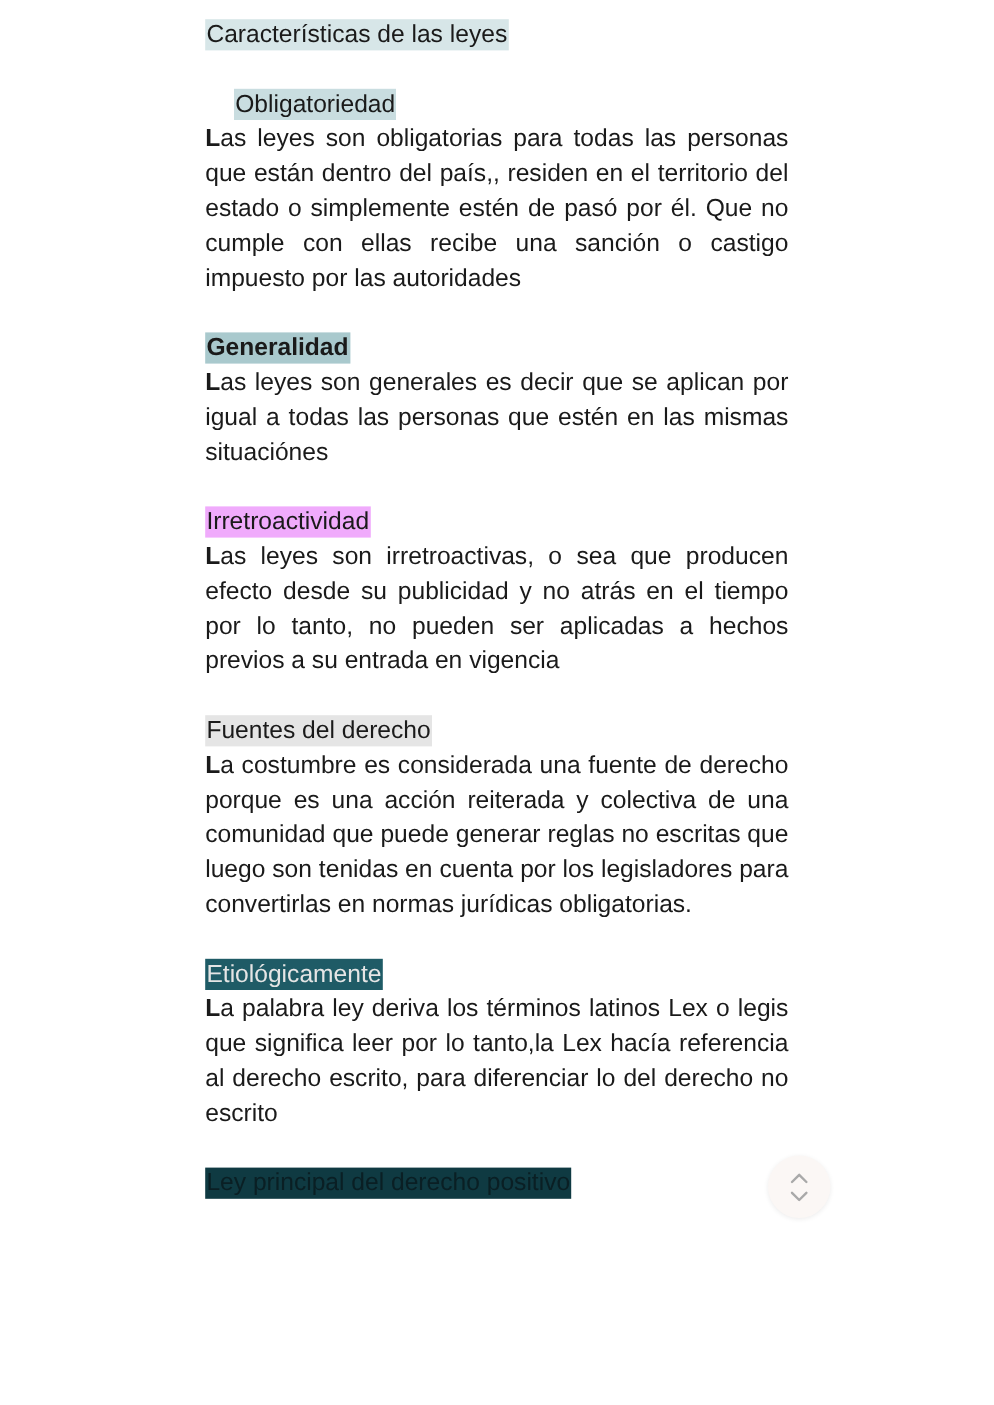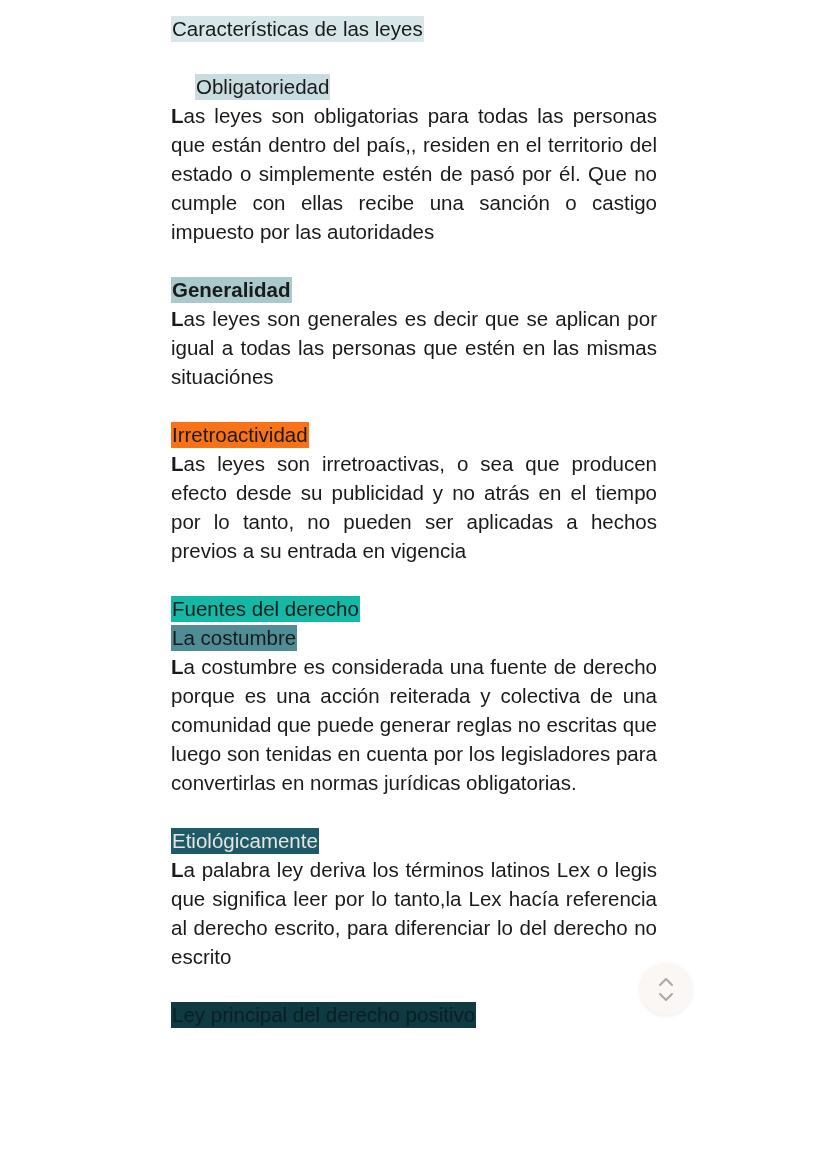--- a/index.html
+++ b/index.html
@@ -34,22 +34,22 @@
       margin: 0;
       text-align: justify;
       text-align-last: left;
     }
     .para .first-letter { font-weight: bold; }
     .gap-big { height: 29px; }
 
     .hl-1 { background: #d7e6e8; }
     .hl-2 { background: #c9dde0; margin-left: 24px; }
     .hl-3 { background: #a9c9cd; font-weight: bold; }
-    .hl-4 { background: #f97316; }
-    .hl-5 { background: #14b8a6; }
+    .hl-4 { background: #f0abfc; }
+    .hl-5 { background: #e5e5e5; }
     .hl-6 { background: #4f8c95; }
     .hl-7 { background: #1f5b66; color: #e5e5e5; }
     .hl-8 { background: #0f3a42; color: #0a1f24; text-align: right; }
 
     .scroll-btn {
       position: absolute;
       left: 640px;
       top: 963px;
       width: 52px;
       height: 52px;
@@ -88,23 +88,20 @@
 
   <p class="block">
     <span class="heading hl-4">Irretroactividad</span>
   </p>
   <p class="para"><span class="first-letter">L</span><span>as leyes son irretroactivas, o sea que producen efecto desde su publicidad y no atrás en el tiempo por lo tanto, no pueden ser aplicadas a hechos previos a su entrada en vigencia</span></p>
   <div class="gap-big"></div>
 
   <p class="block">
     <span class="heading hl-5">Fuentes del derecho</span>
   </p>
-  <p class="block">
-    <span class="heading hl-6">La costumbre</span>
-  </p>
   <p class="para"><span class="first-letter">L</span><span>a costumbre es considerada una fuente de derecho porque es una acción reiterada y colectiva de una comunidad que puede generar reglas no escritas que luego son tenidas en cuenta por los legisladores para convertirlas en normas jurídicas obligatorias.</span></p>
   <div class="gap-big"></div>
 
   <p class="block">
     <span class="heading hl-7">Etiológicamente</span>
   </p>
   <p class="para"><span class="first-letter">L</span><span>a palabra ley deriva los términos latinos Lex o legis que significa leer por lo tanto,la Lex hacía referencia al derecho escrito, para diferenciar lo del derecho no escrito</span></p>
   <div class="gap-big"></div>
 
   <p class="block">

